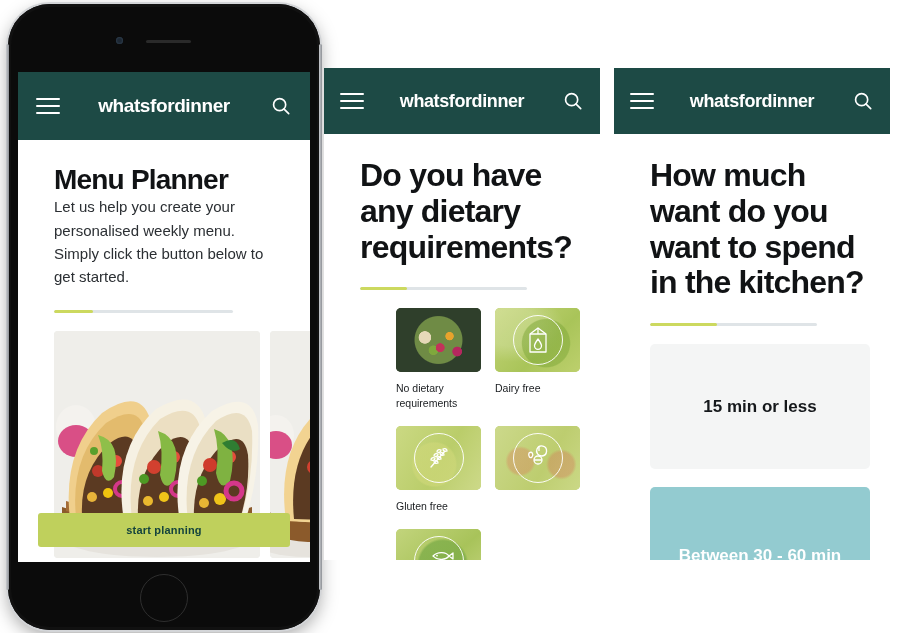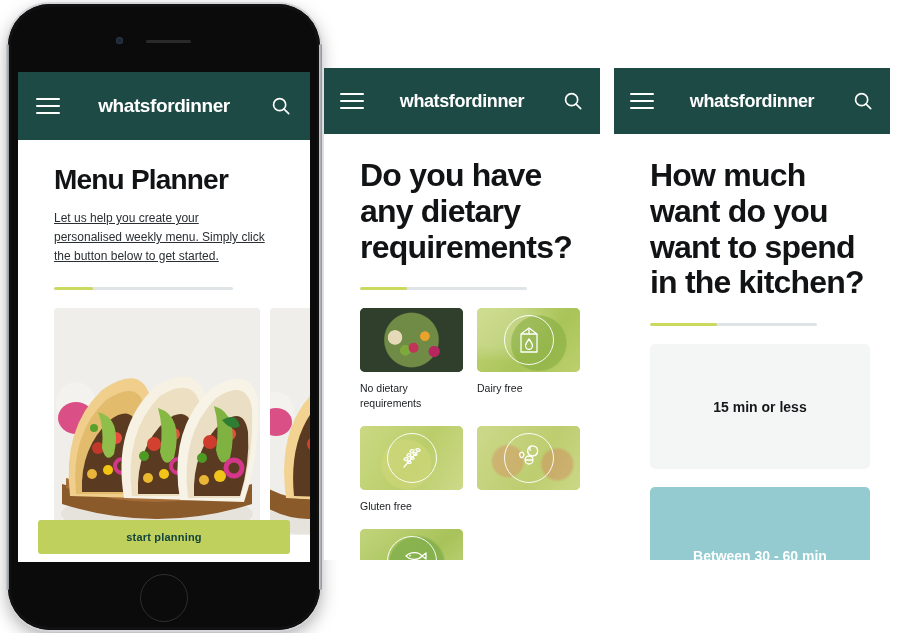--- a/index.html
+++ b/index.html
@@ -75,50 +75,49 @@
   .searchbtn svg { display: block; }
 
   
   .page { padding: 24px 20px 0 36px; }
   .title {
     color: #111315; font-weight: 700; letter-spacing: -0.8px; line-height: 1.12;
   }
   .title.big { font-size: 28px; }
   .title.med { font-size: 32px; }
   .subtext {
-    margin-top: 14px; color: #2b2f33; font-size: 12px; line-height: 1.55;
+    color: #2b2f33; font-size: 15px; line-height: 1.55;
     max-width: 215px;
-    text-decoration: underline;
   }
   .progress {
     margin-top: 22px; width: 76%; height: 3px; background: #dfe4e7; border-radius: 2px;
     overflow: hidden; position: relative;
   }
   .progress > span { display: block; height: 100%; background: #ccd95f; border-radius: 2px; }
 
   
   .carousel { margin-top: 18px; display: flex; gap: 10px; }
   .card-img {
     flex: 0 0 auto; width: 206px; height: 227px; border-radius: 4px;
     overflow: hidden; position: relative; background: #efece8;
   }
   .card-img.peek { width: 76px; }
   .taco-art { position: absolute; inset: 0; }
   .cta {
-    position: absolute; left: 20px; right: 20px; bottom: 8px;
+    position: absolute; left: 20px; right: 20px; bottom: 15px;
     height: 34px; border: none; border-radius: 3px;
     background: #bfd05c; color: #14433d;
     font-family: "Liberation Sans", sans-serif;
     font-size: 11px; font-weight: 700; letter-spacing: .2px; cursor: pointer;
   }
 
   
   .grid {
     margin-top: 18px; display: grid; grid-template-columns: 1fr 1fr;
-    column-gap: 14px; row-gap: 6px;
+    column-gap: 14px; row-gap: 6px; margin-left: 36px;
   }
   .tile { display: block; }
   .tile-thumb {
     width: 100%; height: 64px; border-radius: 5px; overflow: hidden;
     position: relative; background: #b9cc63;
   }
   .tile-thumb.photo { background: #3c4a33; }
   .tile-label {
     margin-top: 9px; margin-bottom: 10px; font-size: 10.5px; color: #1a1d20;
     line-height: 1.35; font-weight: 500;
@@ -166,21 +165,21 @@
     position: absolute; inset: 0;
     background:
       radial-gradient(circle at 55% 55%, rgba(120,170,70,.7) 0 40%, transparent 44%),
       linear-gradient(140deg,#c2d47c,#a8c35a 55%,#c6d681);
   }
 
   
   .opt {
     margin-top: 18px; border-radius: 5px;
     display: flex; align-items: center; justify-content: center;
-    font-size: 14px; font-weight: 600; cursor: pointer; text-align: center;
+    font-size: 17px; font-weight: 600; cursor: pointer; text-align: center;
   }
   .opt-a { height: 125px; background: #f4f5f5; color: #15181b; }
   .opt-b { height: 138px; background: #93cbd0; color: #ffffff; }
 </style>
 </head>
 <body>
 
 <div class="stage">
 
   <div class="device">

